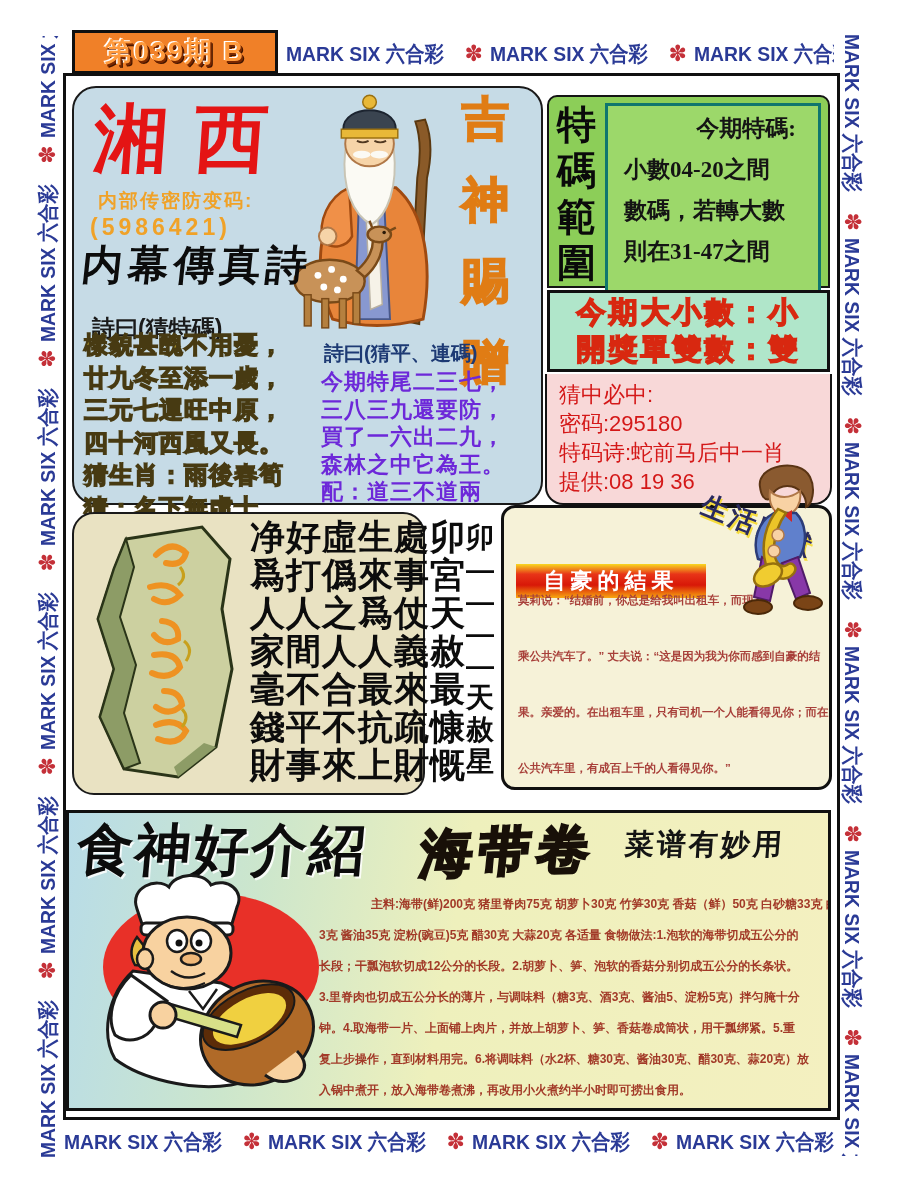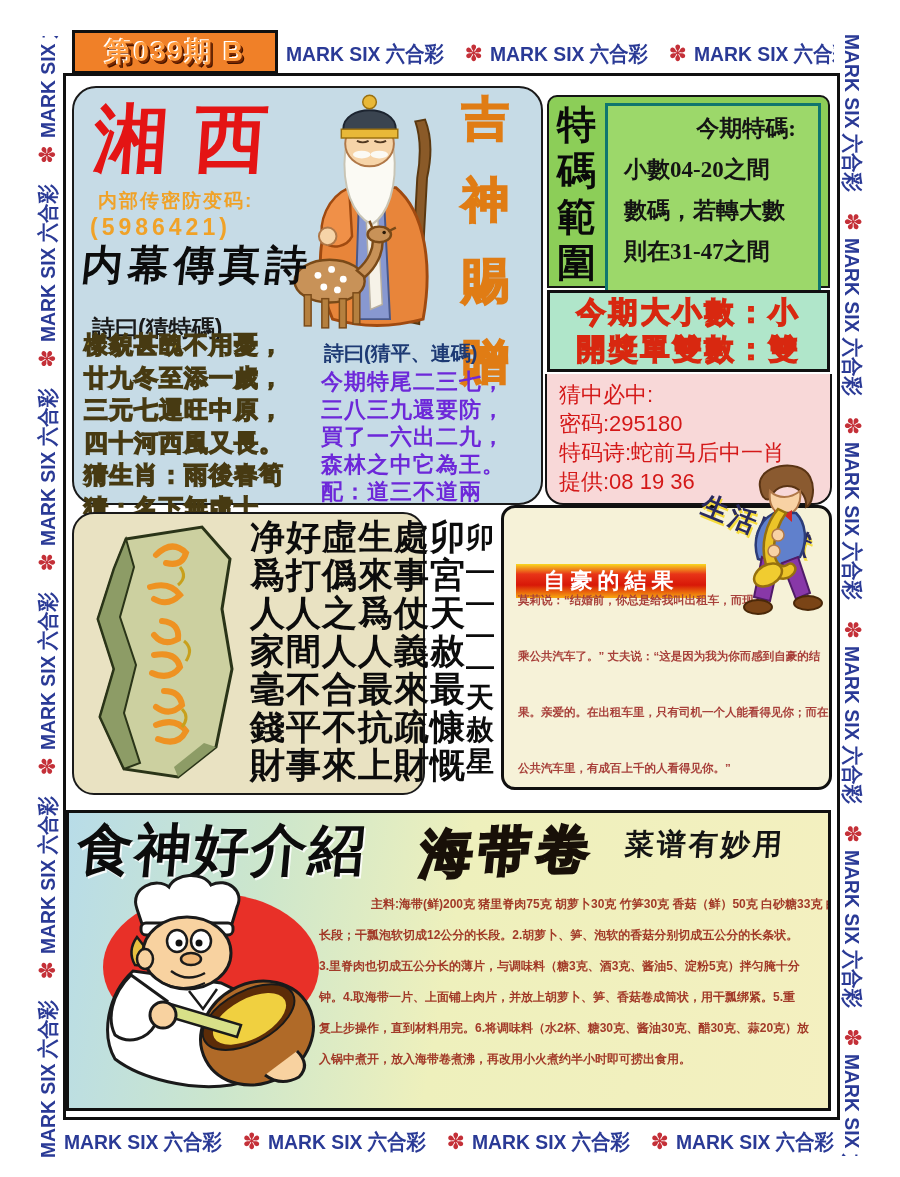--- a/index.html
+++ b/index.html
@@ -299,20 +299,21 @@
         <ellipse cx="186" cy="158" rx="58" ry="50" fill="#b06a28" stroke="#1a1a1a" stroke-width="3"></ellipse>
         <ellipse cx="186" cy="140" rx="50" ry="26" fill="#5c2c08" stroke="#1a1a1a" stroke-width="2"></ellipse>
         <ellipse cx="186" cy="142" rx="40" ry="20" fill="#f0d040"></ellipse>
       </g>
       <path d="M96,128 L170,150 L166,162 L92,140 Z" fill="#d8e088" stroke="#1a1a1a" stroke-width="2.5"></path>
       <circle cx="92" cy="140" r="13" fill="#f8d2a0" stroke="#1a1a1a" stroke-width="3"></circle>
       <path d="M226,176 q14,14 2,26 q-18,10 -34,-2" fill="#f8d2a0" stroke="#1a1a1a" stroke-width="3"></path>
     </svg>
     <div id="recipe-body">
         <div>主料:海带(鲜)200克 猪里脊肉75克 胡萝卜30克 竹笋30克 香菇（鲜）50克 白砂糖33克 白酒</div>
+        <div>3克 酱油35克 淀粉(豌豆)5克 醋30克 大蒜20克 各适量 食物做法:1.泡软的海带切成五公分的</div>
         <div>长段；干瓢泡软切成12公分的长段。2.胡萝卜、笋、泡软的香菇分别切成五公分的长条状。</div>
         <div>3.里脊肉也切成五公分长的薄片，与调味料（糖3克、酒3克、酱油5、淀粉5克）拌匀腌十分</div>
         <div>钟。4.取海带一片、上面铺上肉片，并放上胡萝卜、笋、香菇卷成筒状，用干瓢绑紧。5.重</div>
         <div>复上步操作，直到材料用完。6.将调味料（水2杯、糖30克、酱油30克、醋30克、蒜20克）放</div>
         <div>入锅中煮开，放入海带卷煮沸，再改用小火煮约半小时即可捞出食用。</div>
       </div>
   </div>
 
 </div>
 

